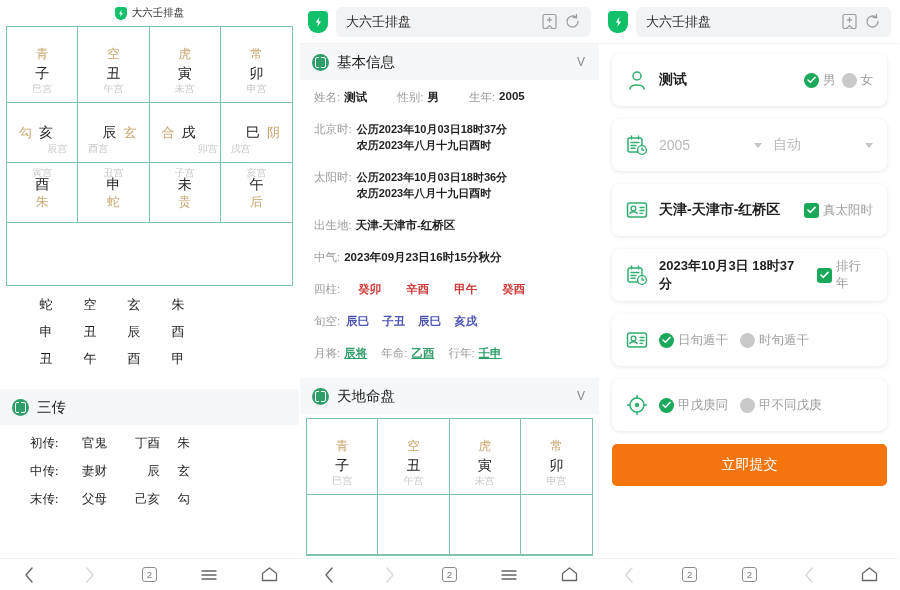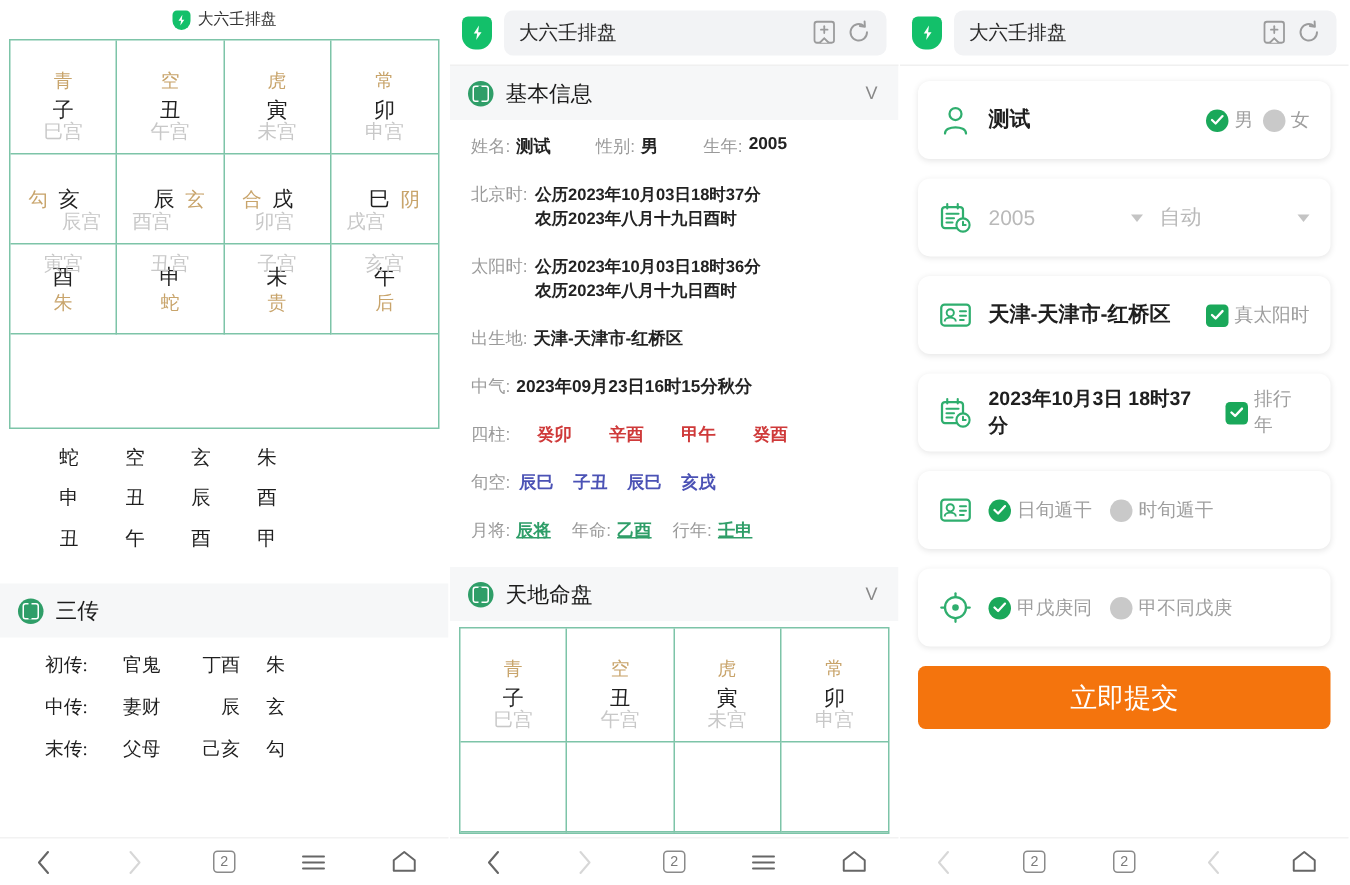--- a/index.html
+++ b/index.html
@@ -86,21 +86,21 @@
     border-right: 1px solid #7dc4a8;
     border-bottom: 1px solid #7dc4a8;
     position: relative;
     display: flex; flex-direction: column;
     align-items: center; justify-content: center;
     padding: 4px 0;
   }
   .cell:nth-child(4n) { border-right: none; }
   .c-god  { font-size: 12.5px; color: #c8a46b; line-height: 1.35; }
   .c-br   { font-size: 14px;  color: #1f1f1f; line-height: 1.45; }
-  .c-pos  { font-size: 13px; color: #c8c8c8; line-height: 1.4; }
+  .c-pos  { font-size: 10px; color: #c8c8c8; line-height: 1.4; font-family: Liberation Mono, monospace; }
   .c-row  { display: flex; gap: 7px; align-items: baseline; }
   .c-row .c-br { font-size: 14px; color:#1f1f1f; }
   .c-row .c-god { font-size: 13px; }
   .cell.left-al { align-items: flex-end; padding-right: 12px; }
   .cell.left-al2 { align-items: flex-start; padding-left: 12px; }
   .cell .c-pos.tl { position: absolute; top: 4px; left: 50%; transform: translateX(-50%); }
   .cell .c-pos.bl { position: absolute; bottom: 5px; }
   .center-cell {
     grid-column: 2 / 4; grid-row: 2 / 4;
     border-right: 1px solid #7dc4a8;
@@ -160,21 +160,21 @@
     width: 15px; height: 15px; border-radius: 3px;
     background: #1aa85a; flex: 0 0 auto;
     display: flex; align-items: center; justify-content: center;
   }
   .sel { display: flex; align-items: center; flex: 1 1 auto; gap: 6px; }
   .sel .caret { width: 0; height: 0; border-left: 4px solid transparent;
                 border-right: 4px solid transparent; border-top: 5px solid #c4c4c4; }
   .submit {
     height: 42px; background: #f4740d; border-radius: 5px;
     display: flex; align-items: center; justify-content: center;
-    color: #fff; font-size: 18px; margin-top: 4px;
+    color: #fff; font-size: 14px; margin-top: 4px;
   }
 
   
   .navbar {
     height: 32px; flex: 0 0 auto;
     display: flex; align-items: center; justify-content: space-around;
     background: #fff; border-top: 1px solid #f2f2f2;
   }
   .nav-btn { width: 28px; height: 22px; display:flex; align-items:center; justify-content:center; }
   .nav-btn svg { display:block; }
@@ -234,21 +234,21 @@
               <span class="c-br">辰</span>
               <span class="c-god">玄</span>
             </span>
             <span class="c-pos bl" style="left:10px">酉宫</span>
           </div>
           <div class="cell left-al2">
             <span class="c-row">
               <span class="c-god">合</span>
               <span class="c-br">戌</span>
             </span>
-            <span class="c-pos bl" style="right:24px">卯宫</span>
+            <span class="c-pos bl" style="right:2px">卯宫</span>
           </div>
           <div class="cell left-al">
             <span class="c-row">
               <span class="c-br">巳</span>
               <span class="c-god">阴</span>
             </span>
             <span class="c-pos bl" style="left:10px">戌宫</span>
           </div>
           <div class="cell">
             <span class="c-pos tl">寅宫</span>

